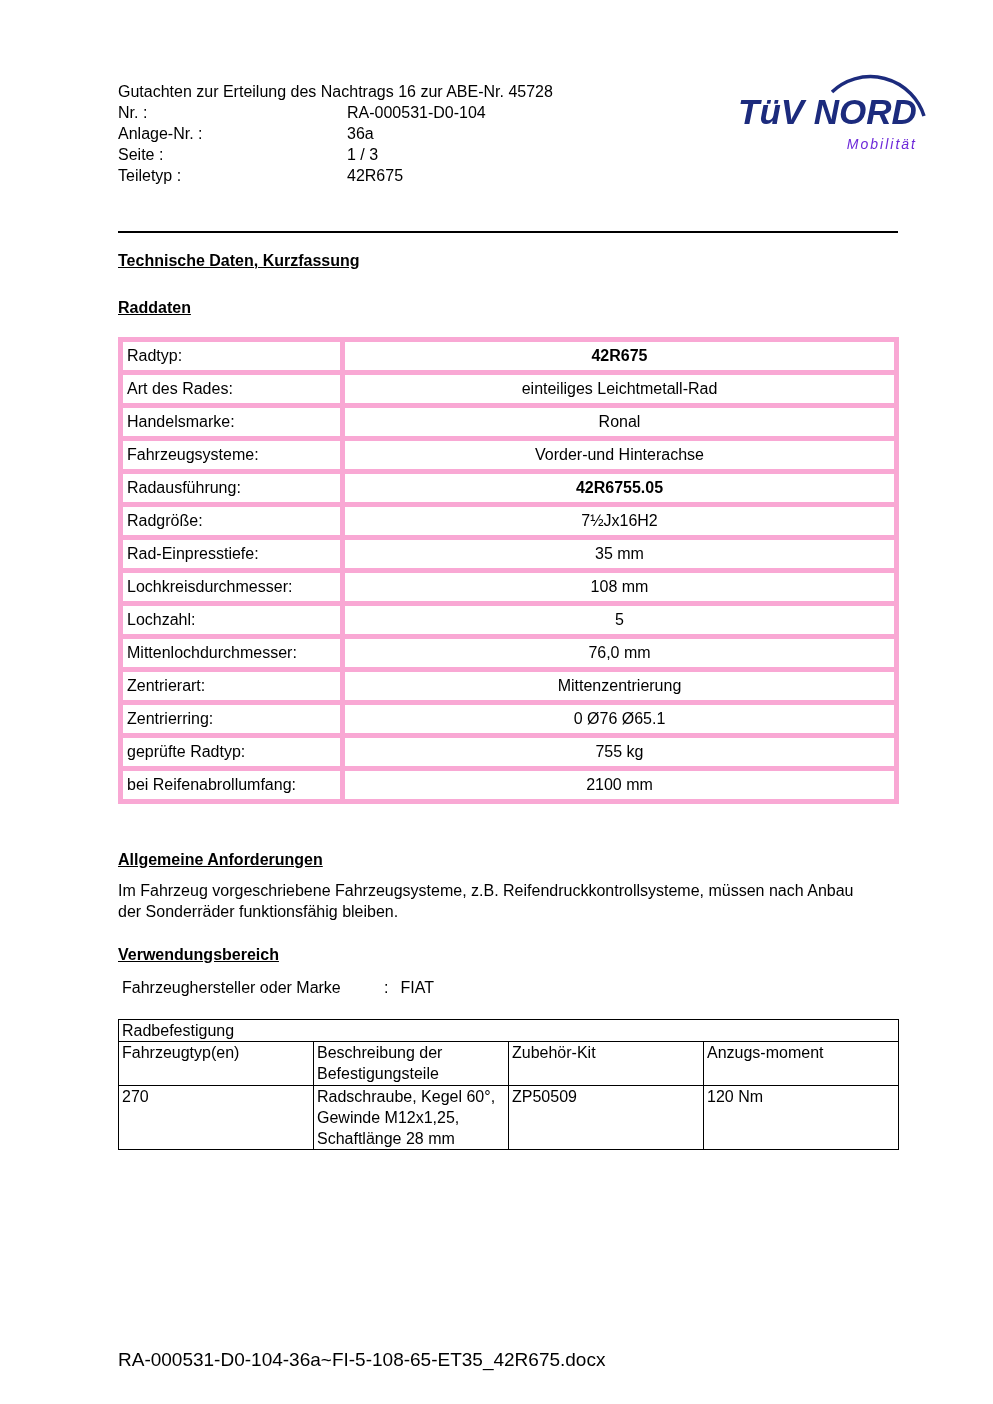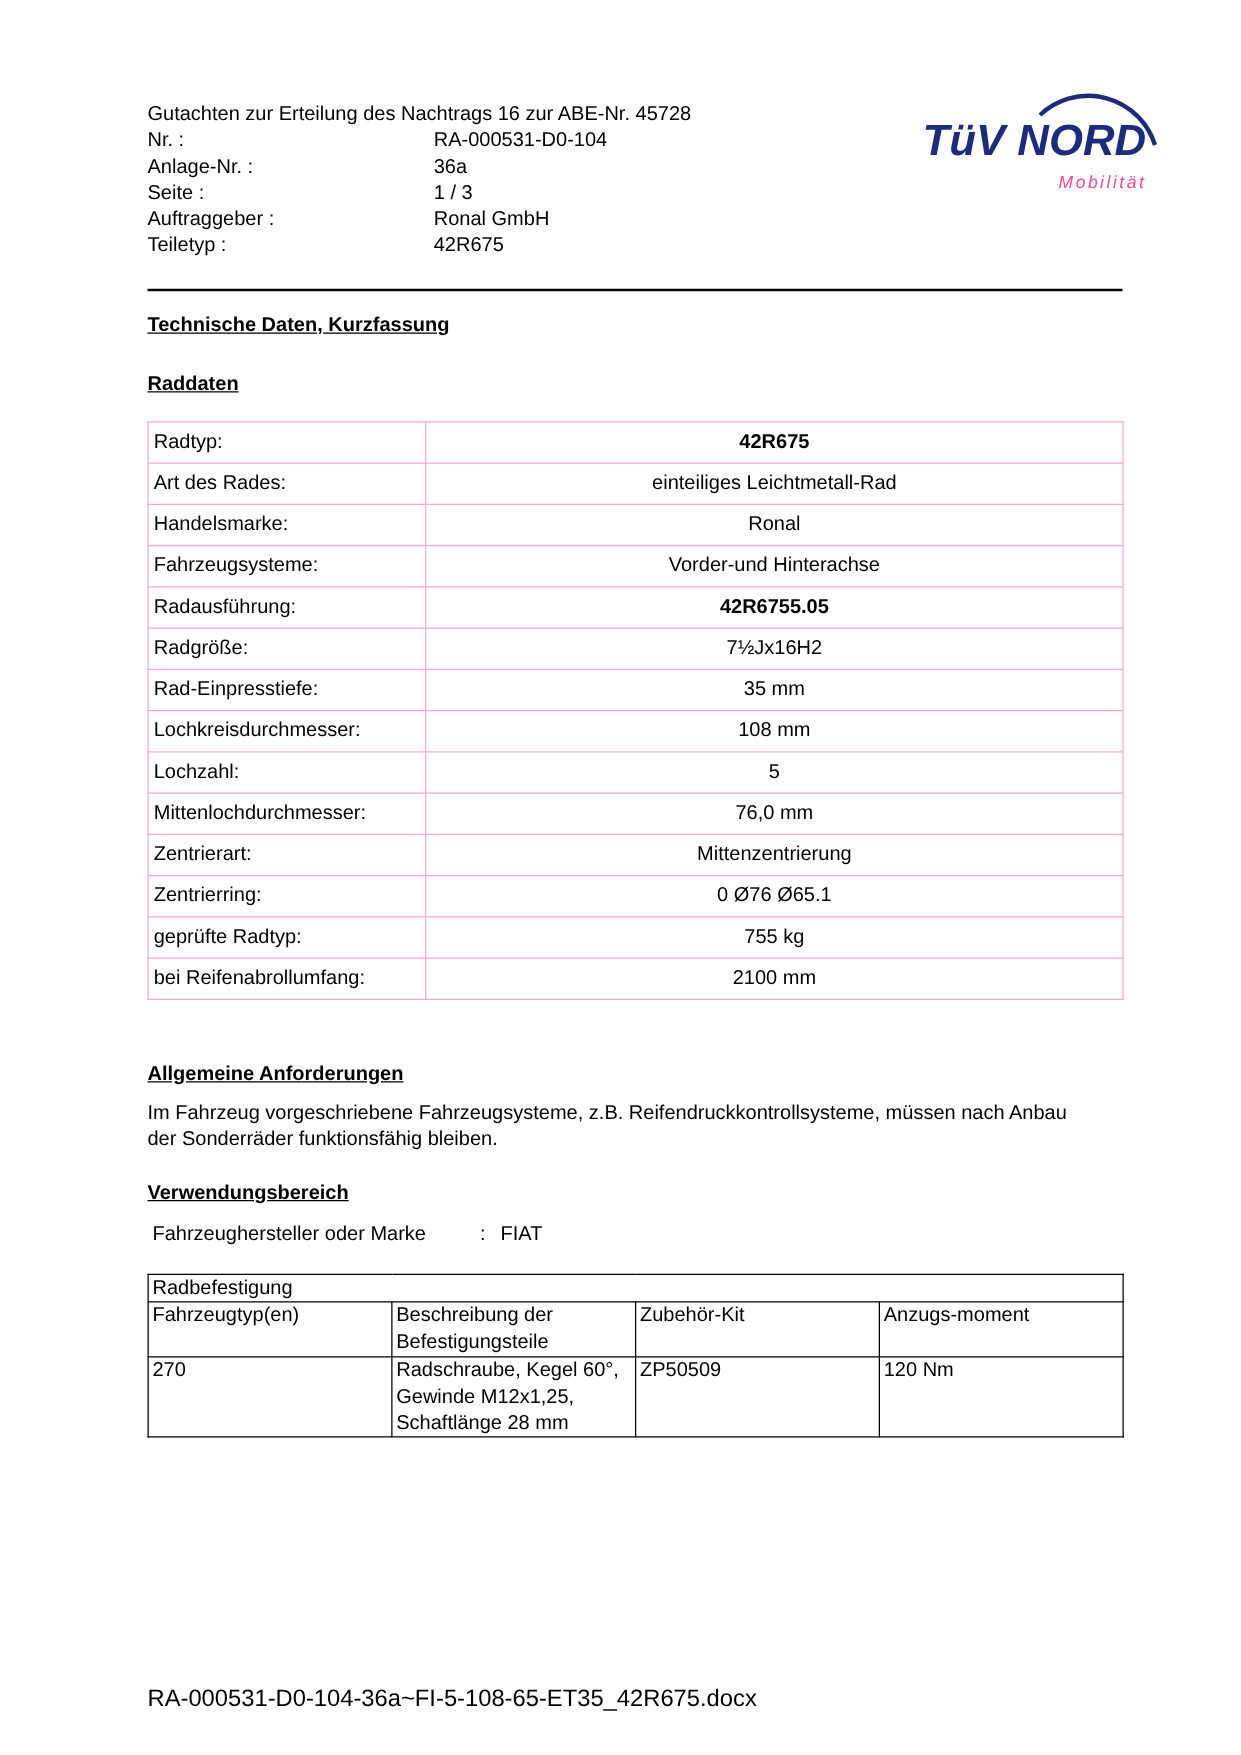--- a/index.html
+++ b/index.html
@@ -15,35 +15,35 @@
     overflow: hidden;
   }
 
   
   .header-block { position: absolute; left: 118px; top: 81px; line-height: 21px; }
   .hf-row { white-space: nowrap; }
   .hf-label { display: inline-block; width: 229px; }
 
   
   .logo-block { position: absolute; left: 736px; top: 52px; width: 195px; text-align: left; }
-  .logo-tagline { font-style: italic; font-size: 14px; letter-spacing: 2px; color: #ec4899; margin-top: 0; text-align: right; padding-right: 14px; }
+  .logo-tagline { font-style: italic; font-size: 14px; letter-spacing: 2px; color: #6d28d9; margin-top: 0; text-align: right; padding-right: 14px; }
 
   
   .rule { position: absolute; left: 118px; top: 231px; width: 780px; border: none; border-top: 2px solid #000; margin: 0; }
 
   
   .heading { position: absolute; left: 118px; font-weight: bold; text-decoration: underline; white-space: nowrap; }
   #h-tech { top: 252px; }
   #h-rad  { top: 283px; margin-top: 16px; }
   #h-allg { top: 851px; }
   #h-verw { top: 946px; }
 
   
   table.raddaten { position: absolute; left: 118px; top: 337px; width: 781px; border-collapse: collapse; table-layout: fixed; }
-  table.raddaten td { border: 1px solid #f9a8d4; height: 33px; padding: 0 4px; }
+  table.raddaten td { border: 5px solid #f9a8d4; height: 33px; padding: 0 4px; }
   table.raddaten td.lbl { width: 222px; text-align: left; }
   table.raddaten td.val { text-align: center; }
   .bold { font-weight: bold; }
 
   
   .para { position: absolute; left: 118px; top: 880px; width: 748px; line-height: 21px; }
 
   
   .hersteller { position: absolute; left: 122px; top: 979px; }
   .hersteller .lab { display: inline-block; width: 262px; }
@@ -72,23 +72,20 @@
   <div class="header-block">
     <div class="hf-row">Gutachten zur Erteilung des Nachtrags 16 zur ABE-Nr. 45728</div>
     <div class="hf-row">
       <span class="hf-label">Nr. :</span><span class="hf-value">RA-000531-D0-104</span>
     </div>
     <div class="hf-row">
       <span class="hf-label">Anlage-Nr. :</span><span class="hf-value">36a</span>
     </div>
     <div class="hf-row">
       <span class="hf-label">Seite :</span><span class="hf-value">1 / 3</span>
-    </div>
-    <div class="hf-row">
-      <span class="hf-label">Auftraggeber :</span><span class="hf-value">Ronal GmbH</span>
     </div>
     <div class="hf-row">
       <span class="hf-label">Teiletyp :</span><span class="hf-value">42R675</span>
     </div>
   </div>
 
   <div class="logo-block">
     <svg width="195" height="80" viewBox="0 0 195 80">
       <path d="M 96 40 A 56 56 0 0 1 188 64" fill="none" stroke-width="3.5" stroke="#1c2b7d"></path>
       <text x="2" y="72" font-size="35" font-weight="bold" font-style="italic" fill="#1c2b7d">TüV NORD</text>

